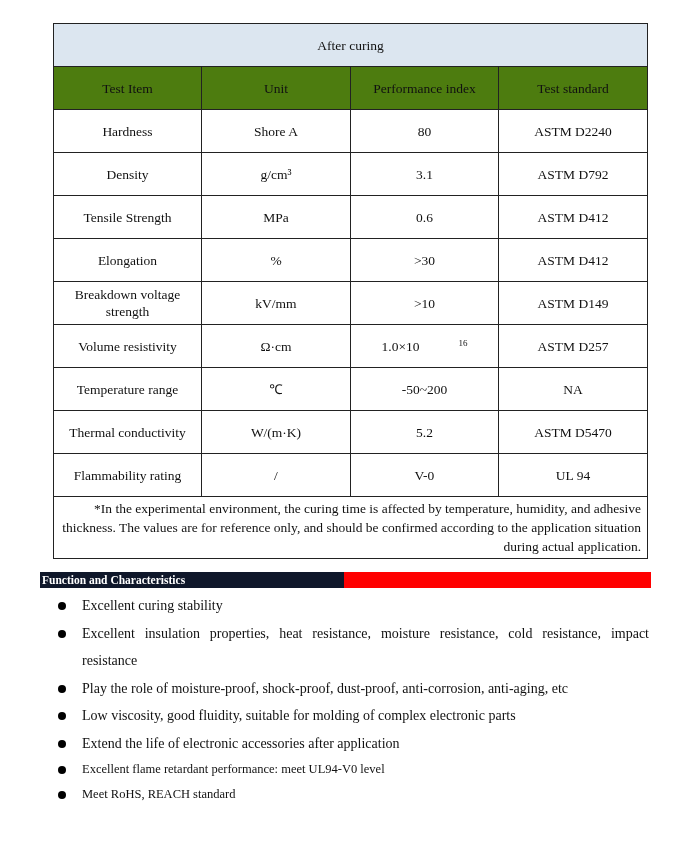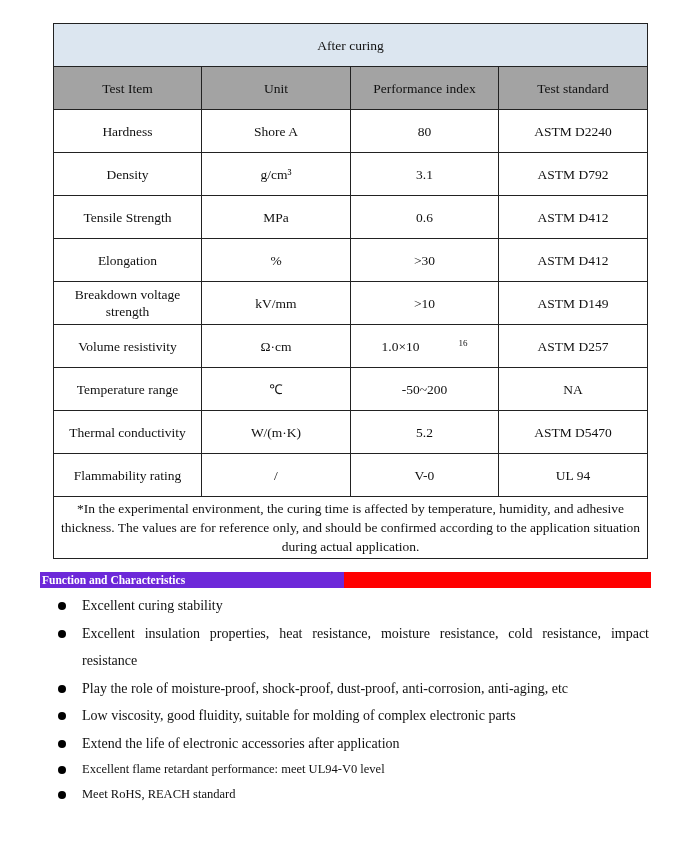--- a/index.html
+++ b/index.html
@@ -10,34 +10,34 @@
     .spec-table {
       position: absolute; left: 53px; top: 23px; width: 594px;
       border-collapse: collapse; table-layout: fixed;
       font-size: 13.5px;
     }
     .spec-table td {
       border: 1.5px solid #222; text-align: center; vertical-align: middle;
       padding: 0 4px; line-height: 17px;
     }
     .spec-table .title-row td { height: 42px; background: #dce6f0; }
-    .spec-table .head-row td { height: 42px; background: #a3a3a3; }
+    .spec-table .head-row td { height: 42px; background: #4d7c0f; }
     .spec-table .data-row td { height: 42px; }
     .spec-table .note-row td {
-      height: 53px; text-align: center; padding: 2px 6px; line-height: 19px; font-size: 13.5px;
+      height: 53px; text-align: right; padding: 2px 6px; line-height: 19px; font-size: 13.5px;
     }
     col.c1 { width: 148px; } col.c2 { width: 149px; } col.c3 { width: 148px; } col.c4 { width: 149px; }
     sup { font-size: 9px; line-height: 0; vertical-align: 5px; margin-left: 39px; }
 
     .banner {
       position: absolute; left: 40px; top: 572px; width: 611px; height: 16px;
       display: flex;
     }
     .banner-black {
-      width: 304px; background: #6d28d9; color: #fff;
+      width: 304px; background: #0f172a; color: #fff;
       font-weight: bold; font-size: 11.5px; line-height: 16px; padding-left: 2px;
       box-sizing: border-box; white-space: nowrap;
     }
     .banner-red { flex: 1; background: #ff0000; }
 
     .features {
       position: absolute; left: 54px; top: 592px; width: 595px;
       margin: 0; padding: 0; list-style: none;
       font-size: 14px;
     }

